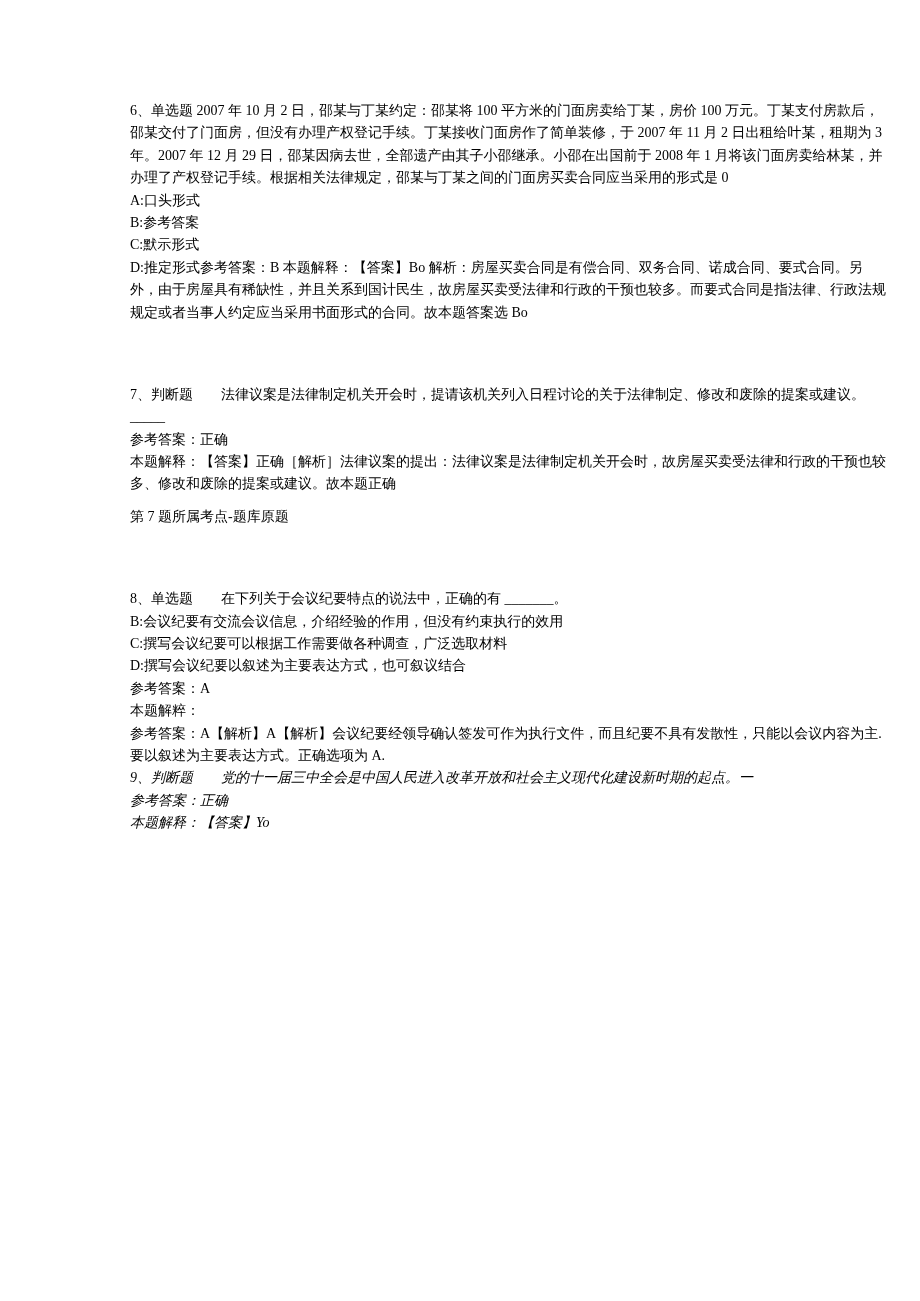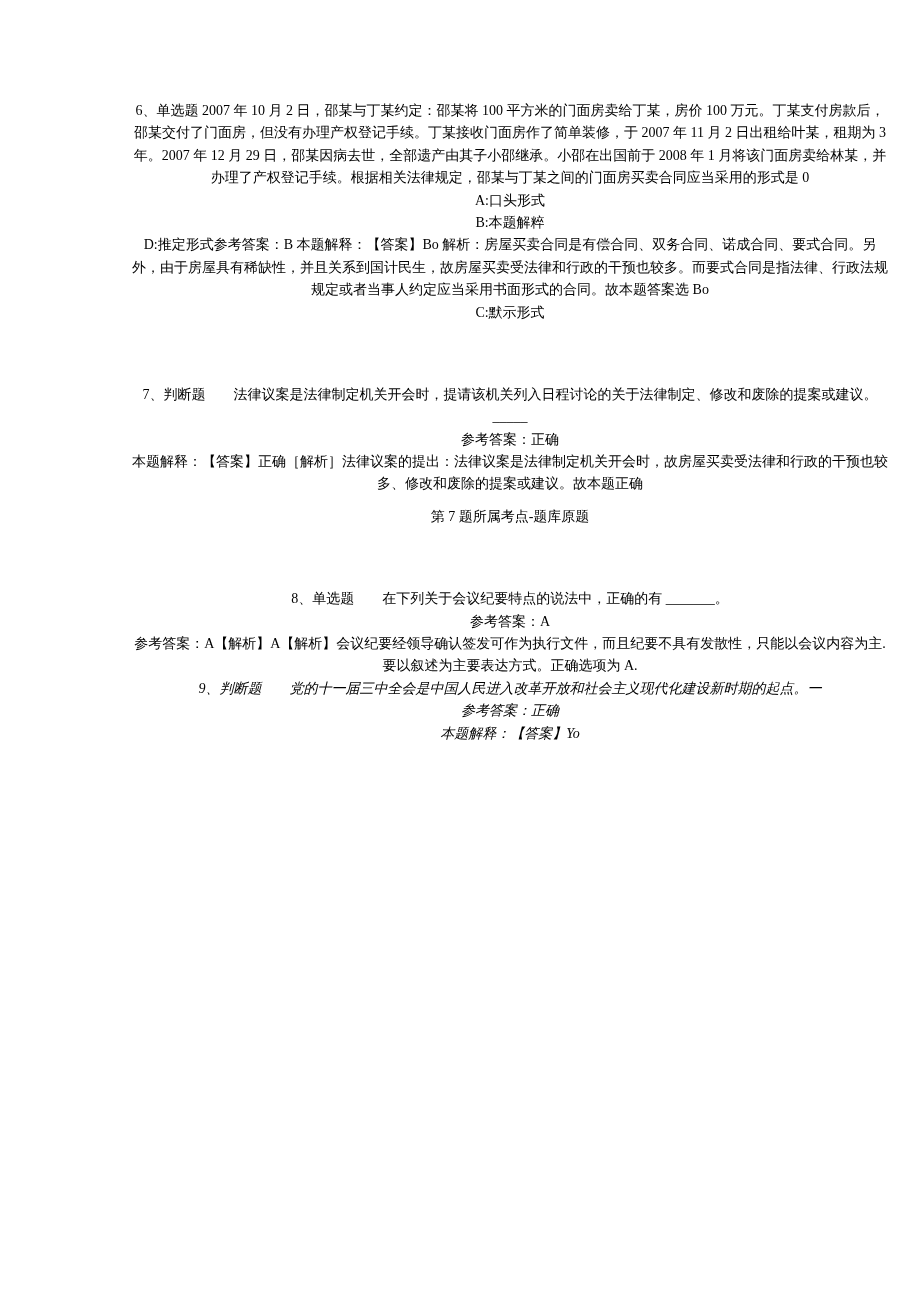--- a/index.html
+++ b/index.html
@@ -7,56 +7,59 @@
     padding: 0;
     background: #ffffff;
     font-family: "SimSun", "宋体", serif;
     font-size: 14px;
     line-height: 1.6;
     color: #000000;
     width: 920px;
   }
   .page {
     padding: 100px 30px 40px 130px;
-    text-align: center;
   }
   .block {
     margin-bottom: 60px;
   }
   .line {
     display: block;
   }
   .footer-line {
     margin-top: -50px;
     margin-bottom: 60px;
   }
 </style>
 </head>
 <body>
 
 <div class="page">
 
   <div class="block">
     <span class="line">6、单选题 2007 年 10 月 2 日，邵某与丁某约定：邵某将 100 平方米的门面房卖给丁某，房价 100 万元。丁某支付房款后，邵某交付了门面房，但没有办理产权登记手续。丁某接收门面房作了简单装修，于 2007 年 11 月 2 日出租给叶某，租期为 3 年。2007 年 12 月 29 日，邵某因病去世，全部遗产由其子小邵继承。小邵在出国前于 2008 年 1 月将该门面房卖给林某，并办理了产权登记手续。根据相关法律规定，邵某与丁某之间的门面房买卖合同应当采用的形式是 0</span>
     <span class="line">A:口头形式</span>
-    <span class="line">B:本题解粹</span>
+    <span class="line">B:参考答案</span>
+    <span class="line">C:默示形式</span>
     <span class="line">D:推定形式参考答案：B 本题解释：【答案】Bo 解析：房屋买卖合同是有偿合同、双务合同、诺成合同、要式合同。另外，由于房屋具有稀缺性，并且关系到国计民生，故房屋买卖受法律和行政的干预也较多。而要式合同是指法律、行政法规规定或者当事人约定应当采用书面形式的合同。故本题答案选 Bo</span>
-    <span class="line">C:默示形式</span>
   </div>
 
   <div class="block">
     <span class="line">7、判断题　　法律议案是法律制定机关开会时，提请该机关列入日程讨论的关于法律制定、修改和废除的提案或建议。_____</span>
     <span class="line">参考答案：正确</span>
     <span class="line">本题解释：【答案】正确［解析］法律议案的提出：法律议案是法律制定机关开会时，故房屋买卖受法律和行政的干预也较多、修改和废除的提案或建议。故本题正确</span>
   </div>
   <div class="footer-line">第 7 题所属考点-题库原题</div>
 
   <div class="block">
     <span class="line">8、单选题　　在下列关于会议纪要特点的说法中，正确的有 _______。</span>
+    <span class="line">B:会议纪要有交流会议信息，介绍经验的作用，但没有约束执行的效用</span>
+    <span class="line">C:撰写会议纪要可以根据工作需要做各种调查，广泛选取材料</span>
+    <span class="line">D:撰写会议纪要以叙述为主要表达方式，也可叙议结合</span>
     <span class="line">参考答案：A</span>
+    <span class="line">本题解粹：</span>
     <span class="line">参考答案：A【解析】A【解析】会议纪要经领导确认签发可作为执行文件，而且纪要不具有发散性，只能以会议内容为主. 要以叙述为主要表达方式。正确选项为 A.</span>
   </div>
 
   <div class="block" style="margin-top:-60px; margin-bottom:60px;font-style:italic;">
     <span class="line">9、判断题　　党的十一届三中全会是中国人民进入改革开放和社会主义现代化建设新时期的起点。一</span>
     <span class="line">参考答案：正确</span>
     <span class="line">本题解释：【答案】Yo</span>
   </div>
 
 </div>

